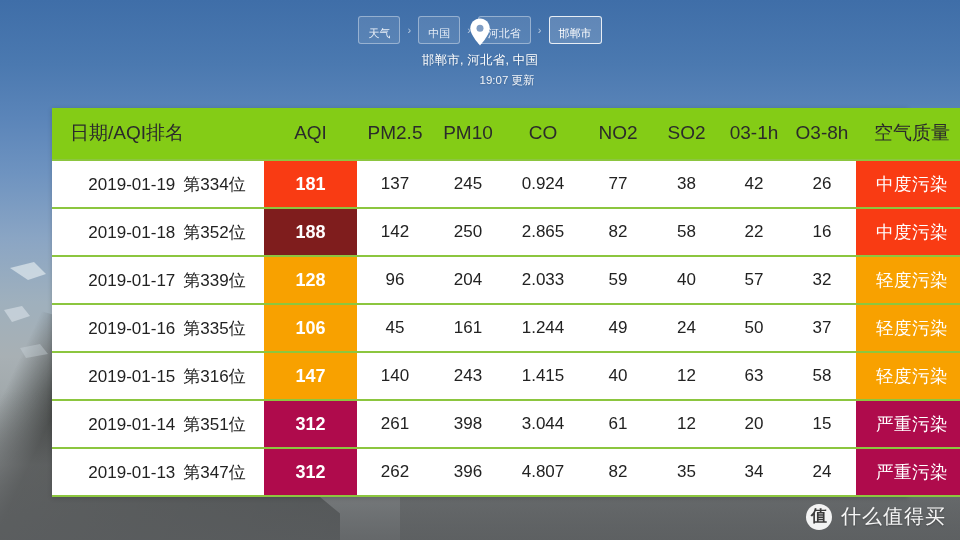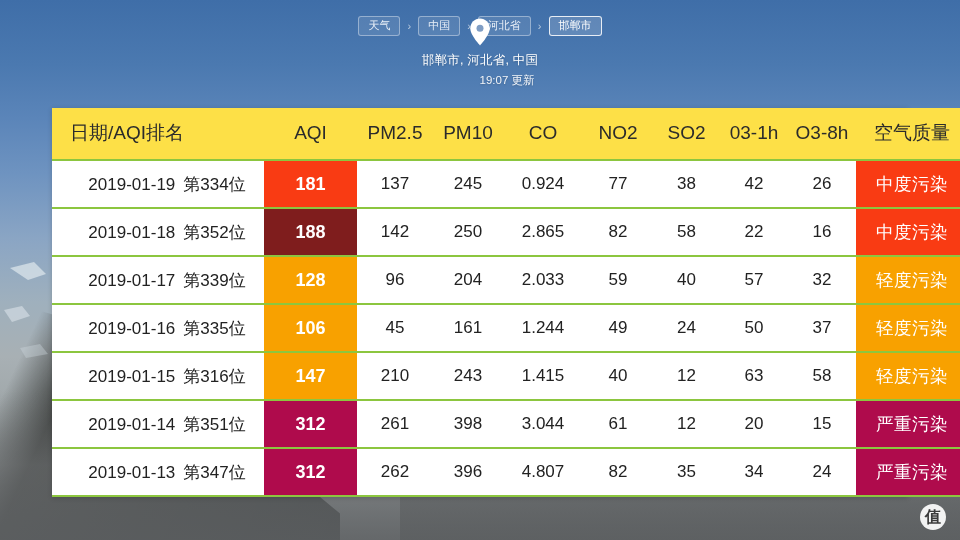--- a/index.html
+++ b/index.html
@@ -67,21 +67,21 @@
   
   #breadcrumb {
     position: absolute; top: 16px; left: 0; right: 0;
     display: flex; align-items: center; justify-content: center;
     gap: 7px;
     z-index: 10;
   }
   .crumb {
     font-size: 11px;
     color: #eaf0f8;
-    padding: 2px 9px 3px 9px;
+    padding: 10px 9px 3px 9px;
     border-radius: 3px;
     border: 1px solid rgba(255,255,255,0.38);
     background: rgba(255,255,255,0.10);
     line-height: 13px;
     white-space: nowrap;
   }
   .crumb.current {
     color: #ffffff;
     border-color: rgba(255,255,255,0.85);
     background: rgba(255,255,255,0.16);
@@ -126,21 +126,21 @@
     border-collapse: collapse;
     width: 100%;
     table-layout: fixed;
     background: #ffffff;
   }
   table#aqi thead th {
     font-weight: normal;
     font-size: 19px;
     color: #2b2b2b;
     padding: 12px 0 13px 0;
-    background: #fde047;
+    background: #84cc16;
     text-align: center;
     border: none;
   }
   table#aqi tbody td {
     font-size: 17px;
     color: #222222;
     text-align: center;
     padding: 0;
     height: 46px;
     border-top: 2px solid #8cc63f;
@@ -321,21 +321,21 @@
           <td>37</td>
           <td class="t-qual">
             <div class="chip qual" style="background: rgb(248, 161, 0);">轻度污染</div>
           </td>
         </tr>
         <tr>
           <td class="t-date"><span>2019-01-15</span><span class="rank">第316位</span></td>
           <td class="t-aqi">
             <div class="chip" style="background: rgb(248, 161, 0);">147</div>
           </td>
-          <td>210</td>
+          <td>140</td>
           <td>243</td>
           <td>1.415</td>
           <td>40</td>
           <td>12</td>
           <td>63</td>
           <td>58</td>
           <td class="t-qual">
             <div class="chip qual" style="background: rgb(248, 161, 0);">轻度污染</div>
           </td>
         </tr>
@@ -370,13 +370,14 @@
           <td class="t-qual">
             <div class="chip qual" style="background: rgb(175, 11, 76);">严重污染</div>
           </td>
         </tr>
       </tbody>
   </table>
 </div>
 
 <div id="watermark">
   <div id="wm-logo">值</div>
+  <div id="wm-text">什么值得买</div>
 </div>
 
 </body></html>

